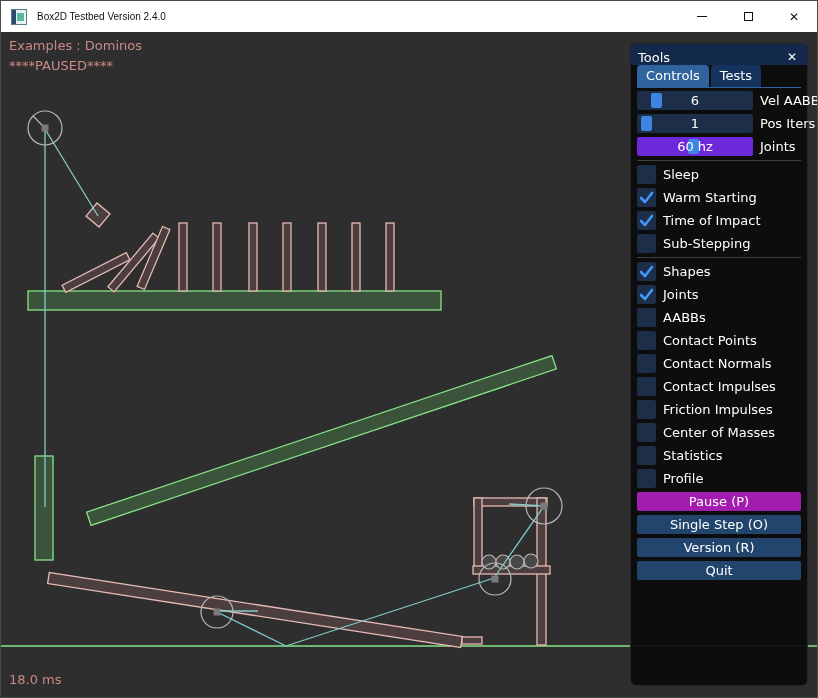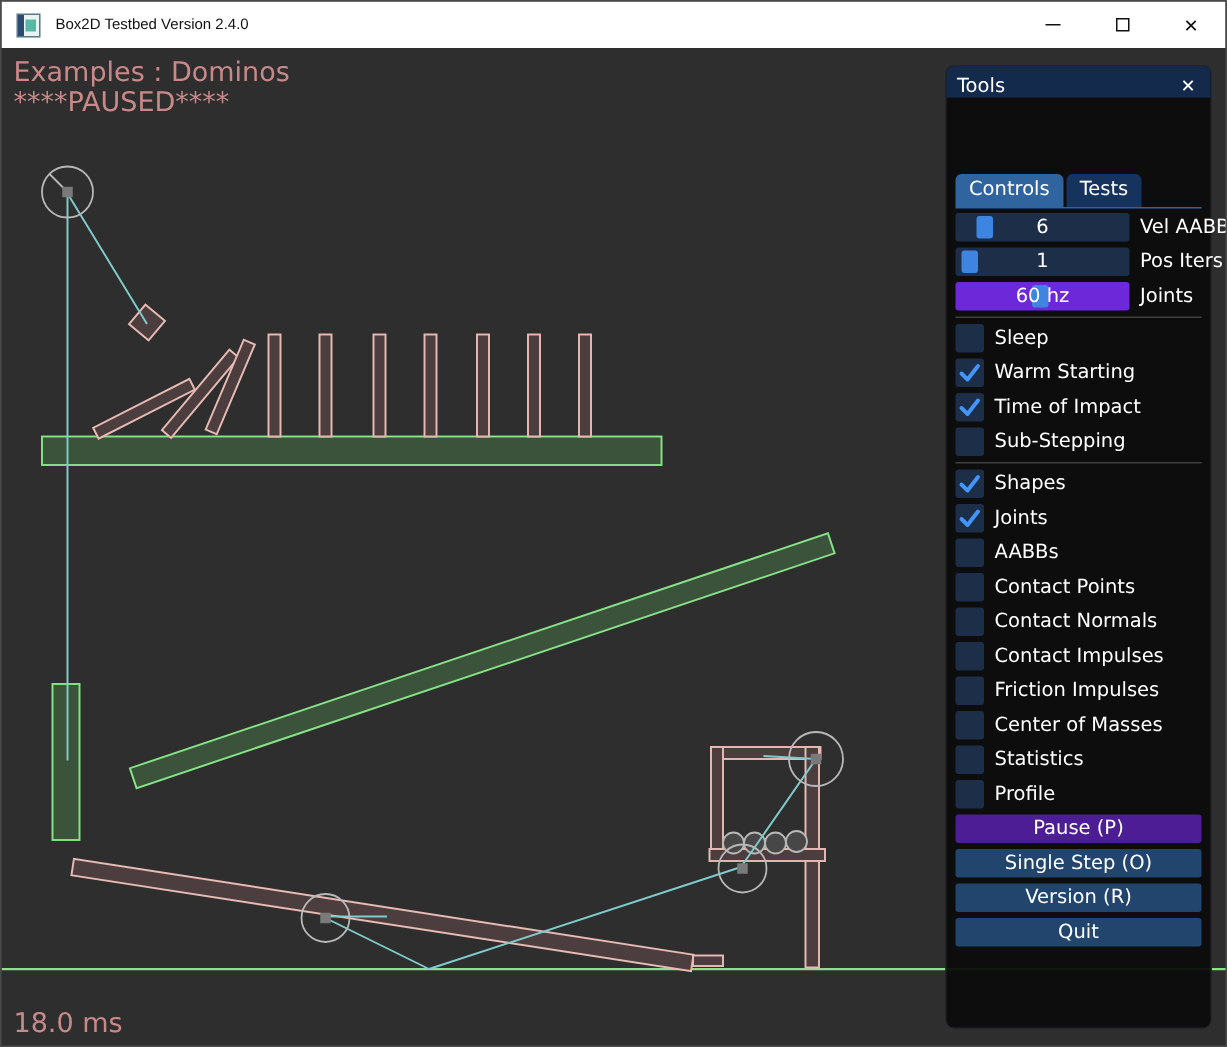--- a/index.html
+++ b/index.html
@@ -20,35 +20,35 @@
   .app-icon .blob{position:absolute;left:5px;top:3px;width:7px;height:8px;background:#57b8a8;}
   .titlebar .title{margin-left:10px;font-size:10px;color:#111;
     font-family:"Liberation Sans",sans-serif;}
   .win-controls{margin-left:auto;display:flex;height:100%;}
   .win-btn{width:46px;height:100%;display:flex;align-items:center;justify-content:center;color:#111;}
   .glyph-min{width:10px;height:1px;background:#111;}
   .glyph-max{width:9px;height:9px;border:1px solid #111;}
   .glyph-close{font-size:12px;line-height:1;}
   
   .scene-svg{position:absolute;left:0;top:0;z-index:1;}
-  .overlay-text{position:absolute;left:8px;font-size:18px;z-index:5;white-space:pre;}
+  .overlay-text{position:absolute;left:8px;font-size:13px;z-index:5;white-space:pre;}
   
   .tools-panel{
     position:absolute;left:629px;top:42px;width:178px;height:643px;z-index:20;
     background:rgba(12,12,12,0.95);border:1px solid rgba(110,110,128,0.25);
     border-radius:6px;display:flex;flex-direction:column;color:#fff;font-size:13px;
   }
   .panel-header{
     height:21px;border-radius:5px 5px 0 0;display:flex;align-items:flex-end;
     padding:0 7px;flex:0 0 auto;
   }
   .panel-header .panel-title{flex:1;}
   .panel-close{width:16px;height:16px;display:flex;align-items:center;justify-content:center;
     font-size:12px;border-radius:3px;}
-  .panel-body{padding:17px 6px;flex:1;margin-top:34px;}
+  .panel-body{padding:0 6px;flex:1;}
   .tabbar{display:flex;gap:2px;margin-bottom:3px;}
   .tab{padding:3px 9px 4px 9px;border-radius:4px 4px 0 0;}
   .separator{height:1px;background:#3f3f3f;margin:4px 0;}
   .row{display:flex;align-items:center;margin-bottom:4px;height:19px;}
   .row-label{margin-left:7px;white-space:nowrap;}
   .slider-track{position:relative;width:116px;height:19px;border-radius:2px;flex:0 0 auto;}
   .slider-grab{position:absolute;top:2px;width:11px;height:15px;border-radius:2px;}
   .slider-value{position:absolute;left:0;top:0;width:100%;height:100%;
     display:flex;align-items:center;justify-content:center;font-size:13px;}
   .cb-box{position:relative;width:19px;height:19px;border-radius:2px;flex:0 0 auto;}
@@ -214,21 +214,21 @@
           <div class="row">
             <span class="cb-box" style="background: rgb(28, 46, 72);"></span>
             <span class="row-label">Statistics</span>
           </div>
           <div class="row">
             <span class="cb-box" style="background: rgb(28, 46, 72);"></span>
             <span class="row-label">Profile</span>
           </div>
         </div>
       <div id="panel-buttons">
-          <div class="panel-btn" style="background: #4c1d95;">Pause (P)</div>
+          <div class="panel-btn" style="background: #a21caf;">Pause (P)</div>
           <div class="panel-btn" style="background: rgb(34, 69, 110);">Single Step (O)</div>
           <div class="panel-btn" style="background: rgb(34, 69, 110);">Version (R)</div>
           <div class="panel-btn" style="background: rgb(34, 69, 110);">Quit</div>
         </div>
     </div>
   </div>
 
   <div class="titlebar">
     <div class="app-icon">
       <div class="stripe"></div>

